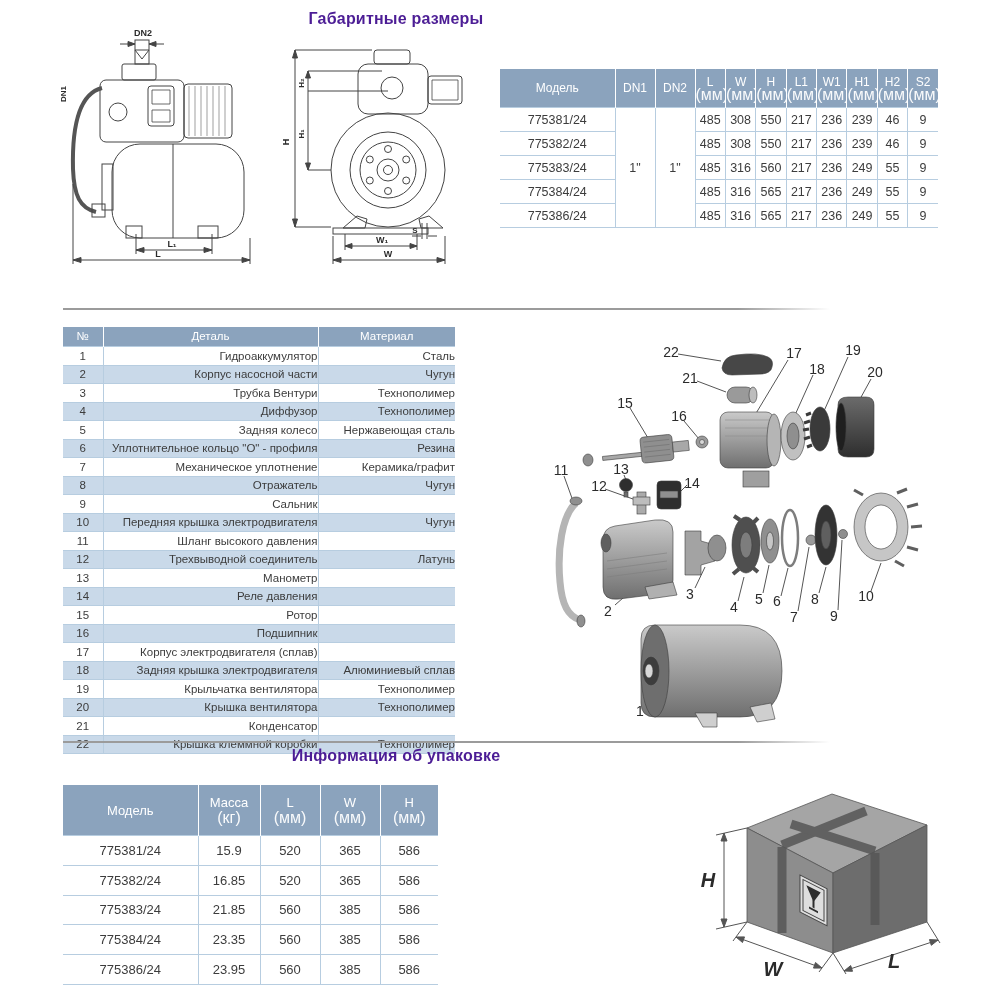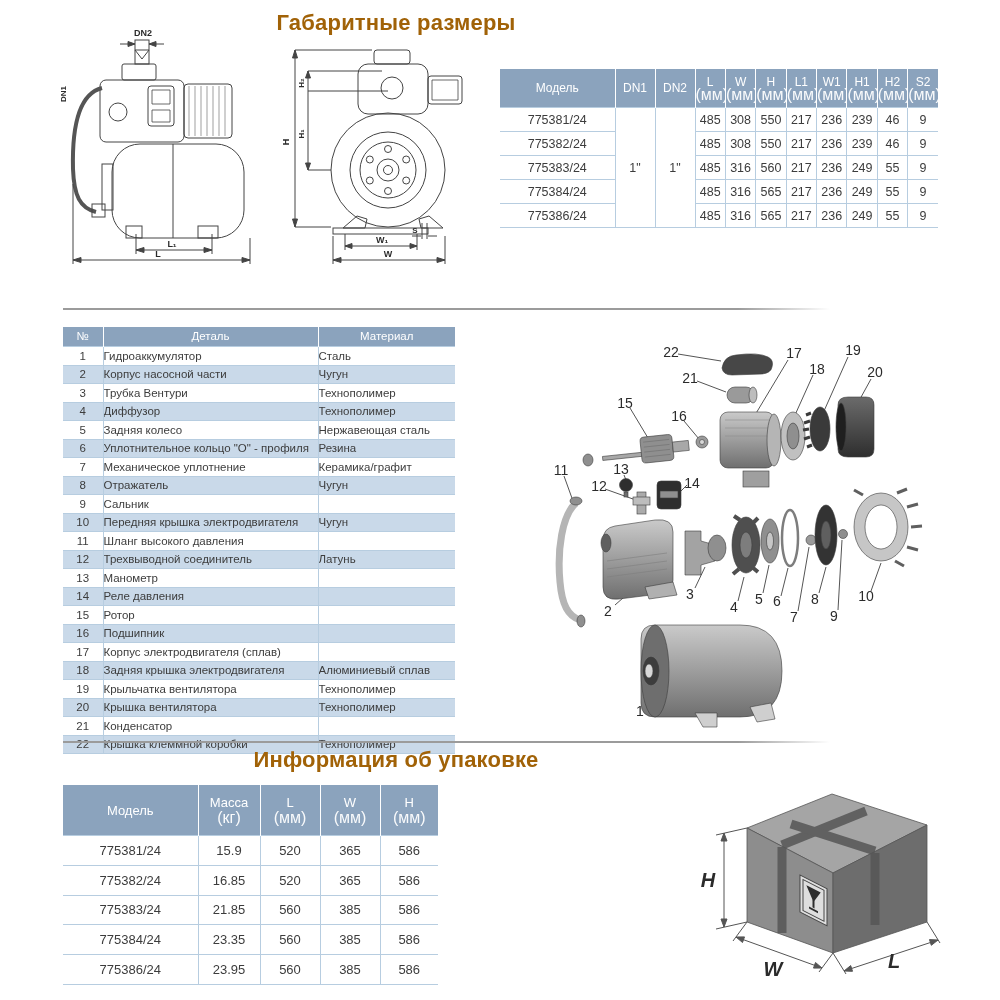--- a/index.html
+++ b/index.html
@@ -1,35 +1,35 @@
 <!DOCTYPE html>
 <html><head>
 <meta charset="utf-8">
 <style>
   html,body{margin:0;padding:0;background:#fff}
   .page{position:relative;width:1000px;height:1000px;background:#fff;font-family:"Liberation Sans",sans-serif;color:#333;overflow:hidden}
-  .section-title{position:absolute;left:0;width:792px;text-align:center;font-size:22px;font-weight:600;color:#a16207;letter-spacing:.2px}
+  .section-title{position:absolute;left:0;width:792px;text-align:center;font-size:16px;font-weight:600;color:#4c1d95;letter-spacing:.2px}
   .divider{position:absolute;height:2px;background:linear-gradient(to right,#9b9b9b 88%,rgba(155,155,155,0))}
   table{border-collapse:collapse;table-layout:fixed;position:absolute}
   th,td{padding:0;overflow:hidden;white-space:nowrap}
   thead th{background:#8ba3bd;color:#fff;font-weight:normal;border-left:1px solid rgba(255,255,255,.55);vertical-align:middle;text-align:center}
   thead th:first-child{border-left:none}
   thead th div{line-height:13px}
   .hsub{font-size:16px;line-height:11px;opacity:.95}
   td{color:#3c3c3c}
   .dim-tbl{left:500px;top:69px;width:438px;font-size:12.5px}
   .dim-tbl thead th{height:38px;font-size:12px}
   .dim-tbl td{height:23px;text-align:center;border:1px solid #b7cde0}
   .dim-tbl tr td:first-child{border-left:none}
   .dim-tbl tr td:last-child{border-right:none}
   .parts-tbl{left:63px;top:327px;width:392px;font-size:11.5px}
   .parts-tbl thead th{height:19px;font-size:11.5px}
   .parts-tbl td{height:17.5px;border:1px solid #b7cde0}
   .parts-tbl td.c{text-align:center}
-  .parts-tbl td.l{text-align:left}
+  .parts-tbl td.l{text-align:right}
   .parts-tbl tbody tr.alt td{background:#c9d9e9}
   .parts-tbl tr td:first-child{border-left:none}
   .parts-tbl tr td:last-child{border-right:none}
   .pack-tbl{left:63px;top:785px;width:375px;font-size:13px}
   .pack-tbl thead th{height:50px;font-size:13px}
   .pack-tbl thead th div{line-height:15px}
   .pack-tbl td{height:28.8px;text-align:center;border:1px solid #b7cde0}
   .pack-tbl tr td:first-child{border-left:none}
   .pack-tbl tr td:last-child{border-right:none}
   .callouts{position:absolute;left:0;top:0;width:1000px;height:1000px;pointer-events:none}

